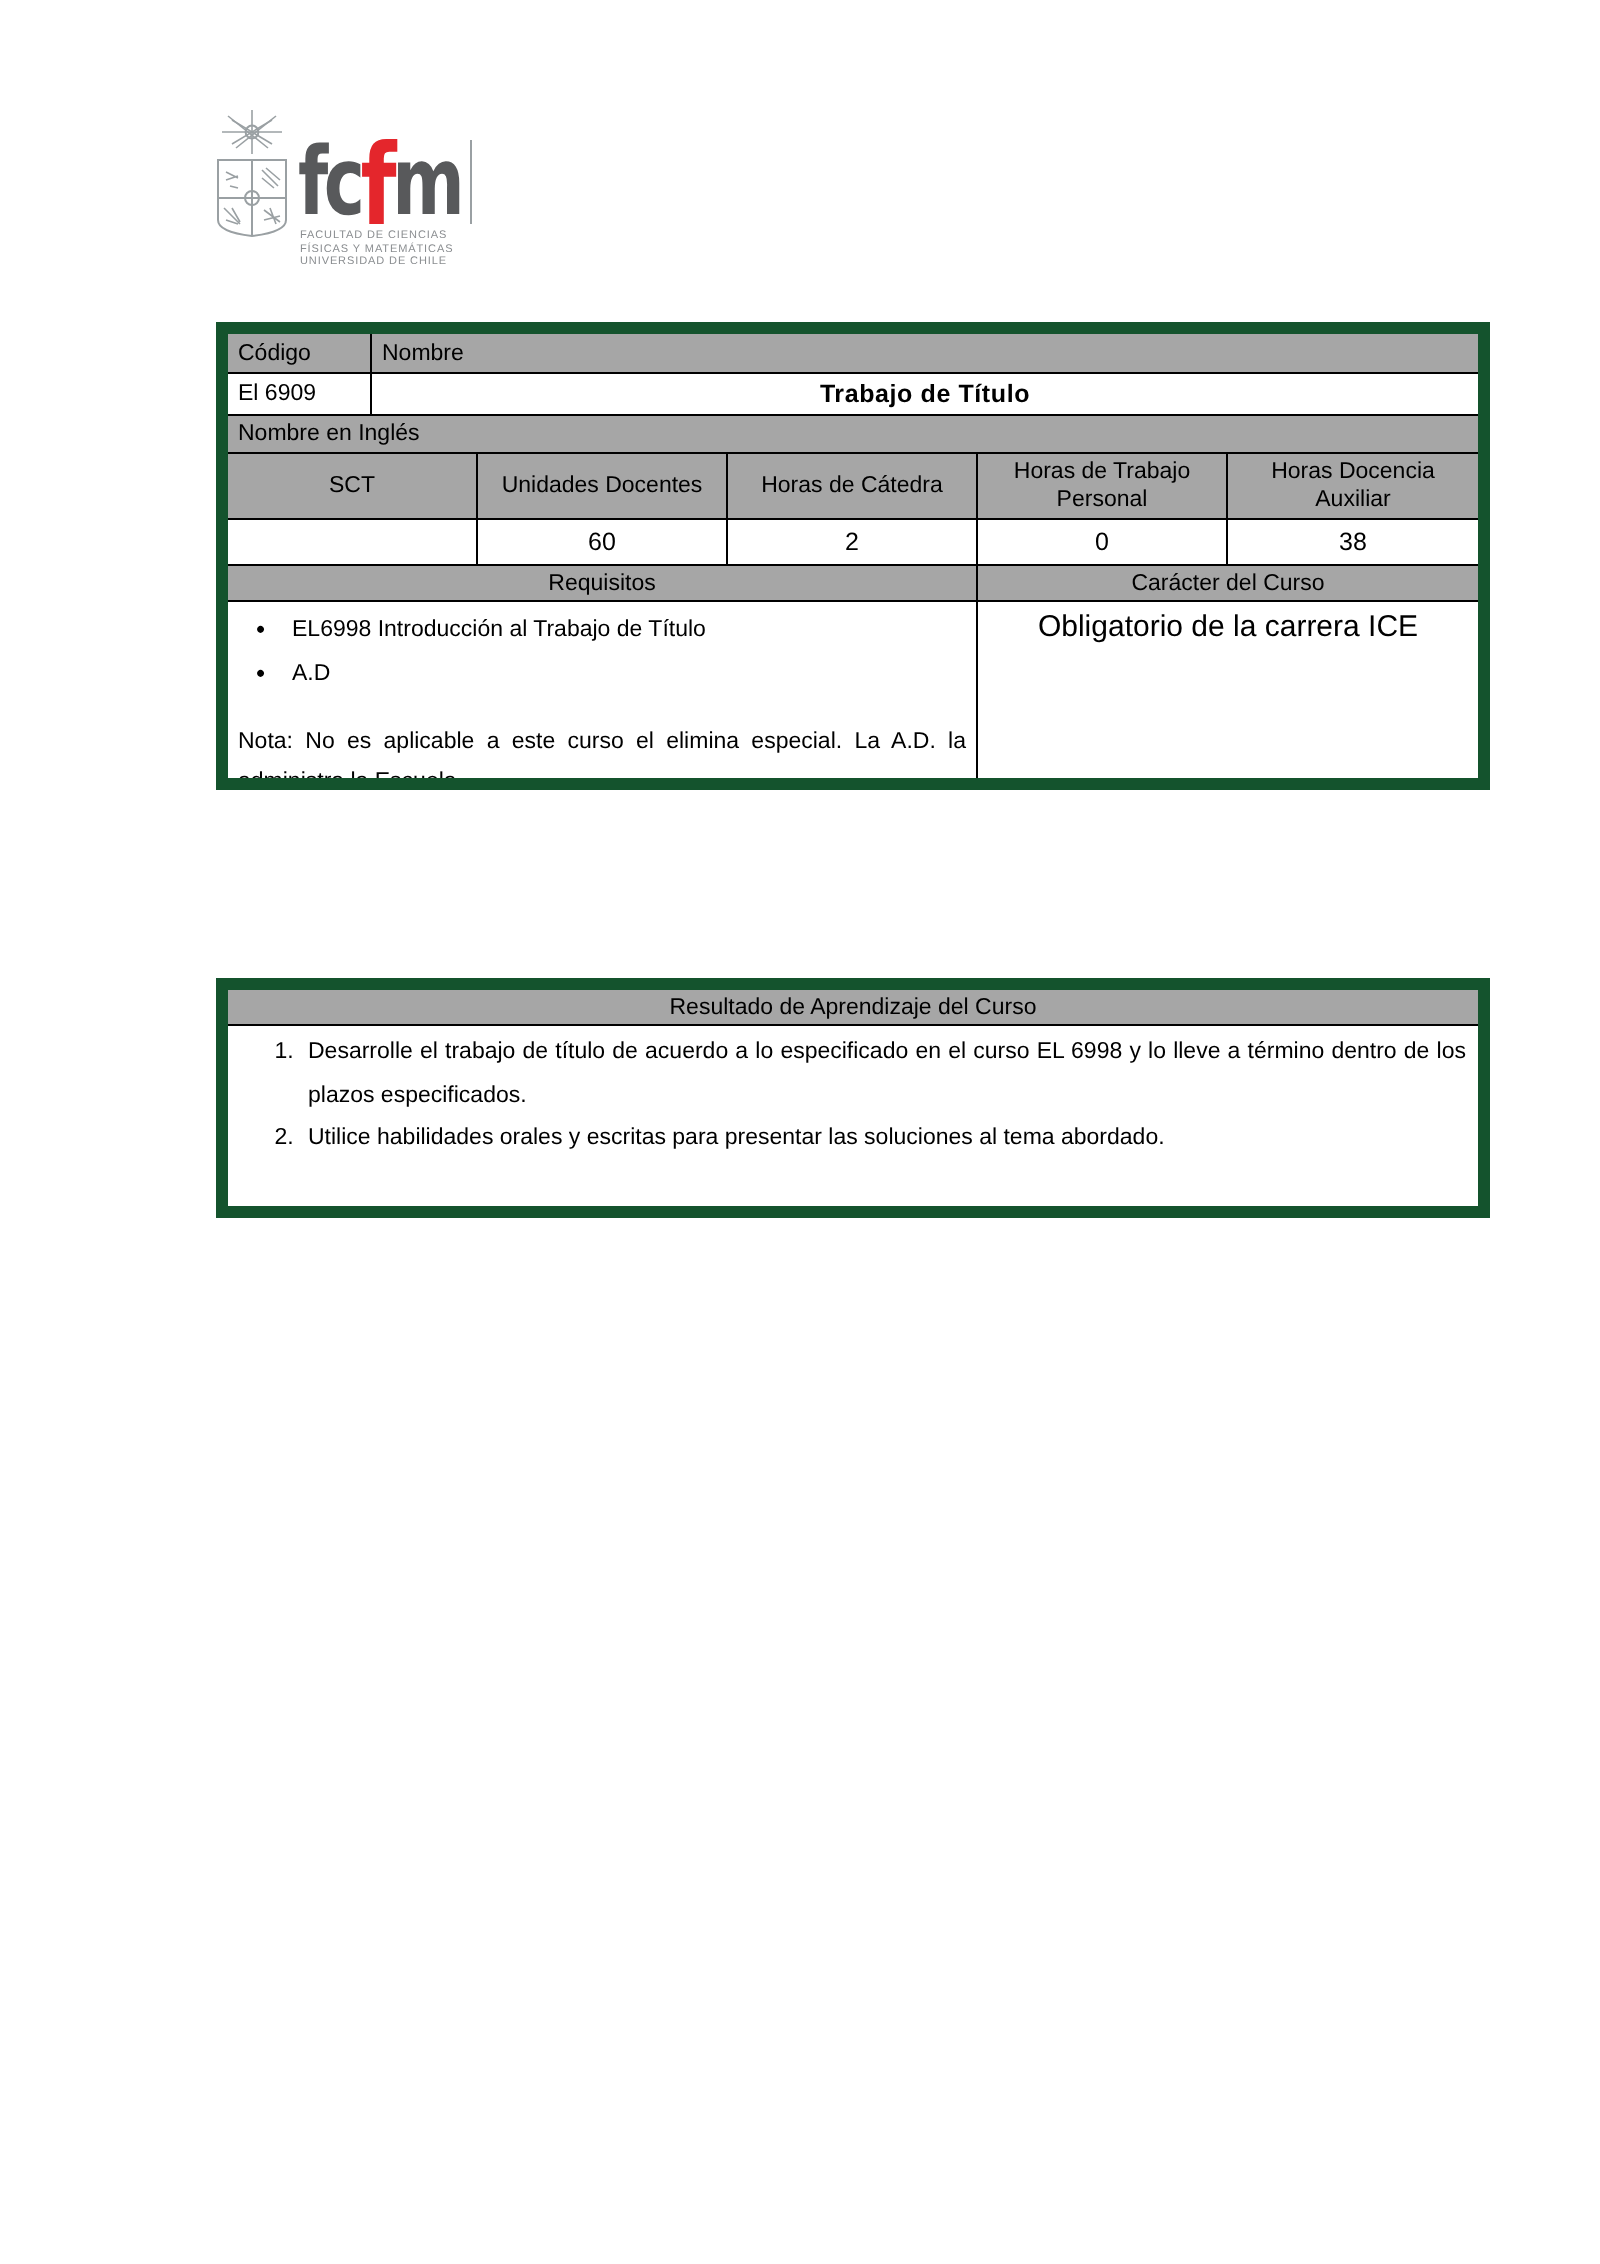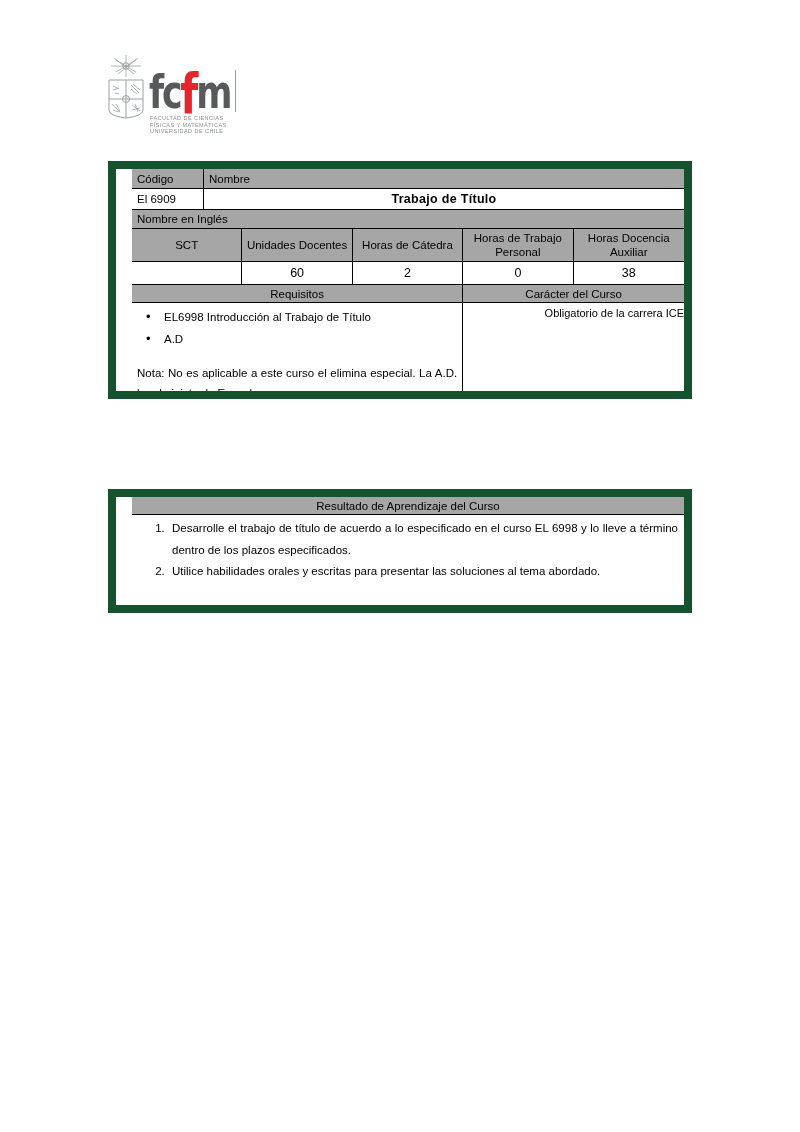--- a/index.html
+++ b/index.html
@@ -27,21 +27,21 @@
     font-size:5.5px; line-height:6.5px; letter-spacing:0.45px; white-space:nowrap;
   }
 
   
   .doc-title {
     position:absolute; left:0; top:128px; width:800px; text-align:center;
     font-weight:bold; font-size:12px;
   }
 
   
-  .tbl { position:absolute; left:108px; width:584px; border:8px solid #14532d; background:#fff;padding-left:16px; }
+  .tbl { position:absolute; left:108px; width:637px; border:6px solid #14532d; background:#fff; }
   .tbl1 { top:161px; }
   .tbl2 { top:489px; }
   .row { display:flex; border-bottom:1px solid #000; width:100%; }
   .row:last-child { border-bottom:none; }
   .cell { border-right:1px solid #000; display:flex; align-items:center; overflow:hidden; }
   .cell:last-child { border-right:none; }
   .gray { background:#a6a6a6; }
   .fs { font-size:11.5px; }
   .left-pad { padding-left:5px; justify-content:flex-start; }
   .center { justify-content:center; text-align:center; }
@@ -58,21 +58,21 @@
   .w-40 { width:40%; flex:none; }
   .val { font-size:12.5px; }
   .hdr-2l { line-height:14px; padding:0 4px; }
 
   
   .req-cell { display:block; padding:3px 5px 0 5px; font-size:11.5px; }
   .req-list { list-style:none; }
   .req-list li { position:relative; padding-left:27px; line-height:22px; }
   .req-list li::before { content:"\2022"; position:absolute; left:9px; font-size:13px; }
   .req-note { margin-top:13px; line-height:20px; text-align:justify; }
-  .car-cell { display:block; padding-top:4px; text-align:right; font-size:11px; }
+  .car-cell { display:block; padding-top:4px; text-align:center; font-size:15px; }
 
   
   .res-body { display:block; padding:3px 6px 0 5px; font-size:11.5px; line-height:21.5px; }
   .res-intro { text-align:left; }
   .res-list { list-style:decimal; padding-left:31px; }
   .res-list li { text-align:justify; padding-left:4px; }
 </style>
 </head>
 <body>
 

